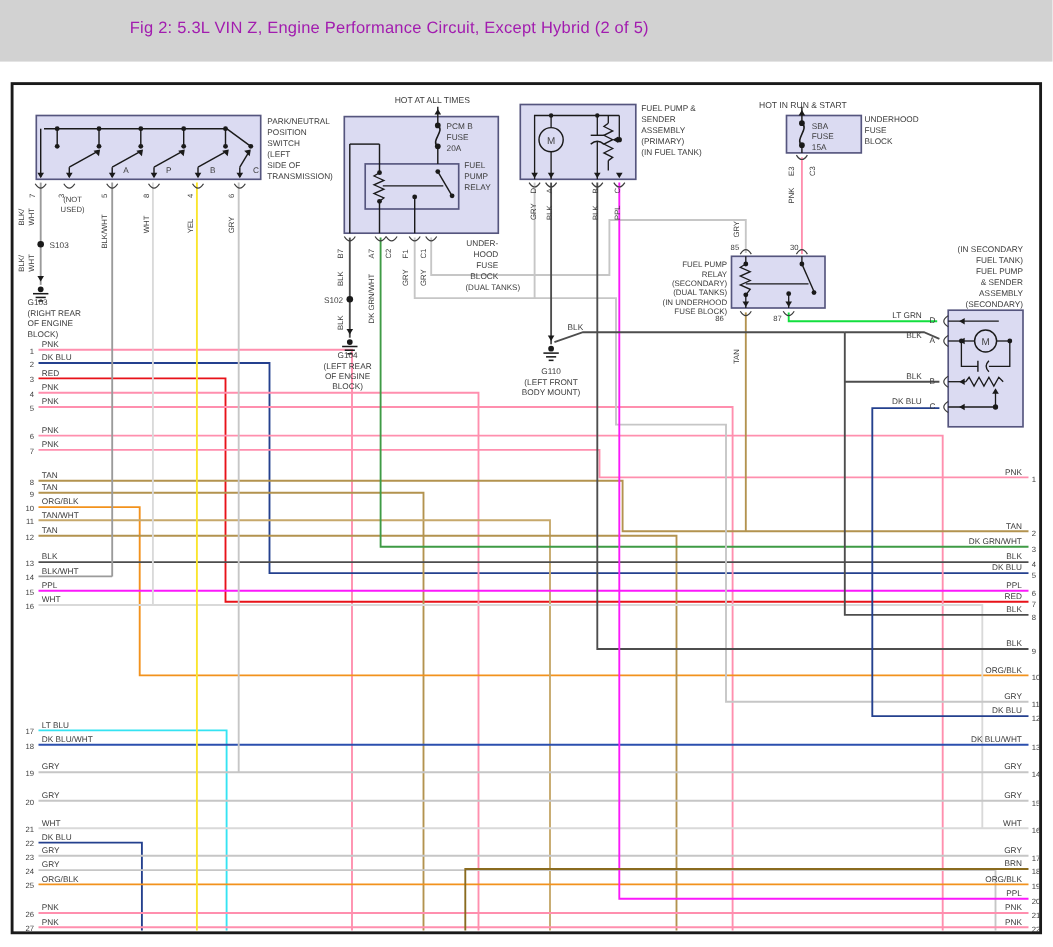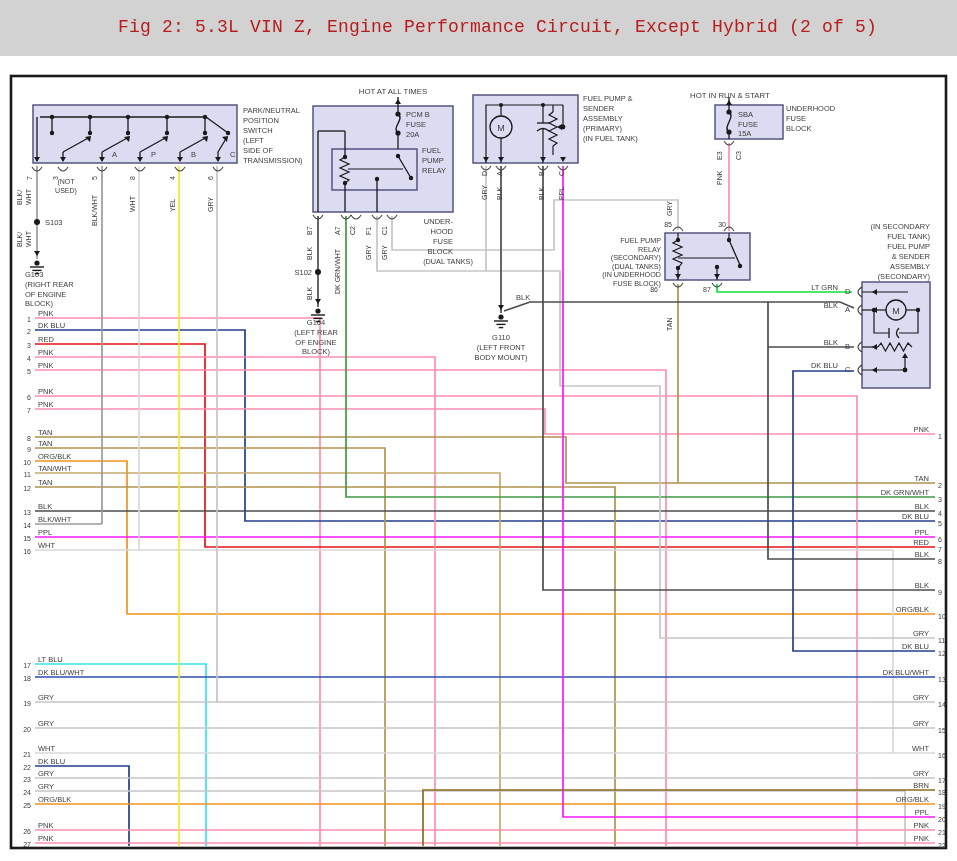--- a/index.html
+++ b/index.html
@@ -1,18 +1,18 @@
 <!DOCTYPE html>
 <html><head>
 <meta charset="utf-8">
 <style>
   html,body{margin:0;padding:0;background:#fff;}
   body{width:957px;height:861px;position:relative;font-family:"Liberation Sans",sans-serif;overflow:hidden;}
   #titlebar{position:absolute;top:0;left:0;width:957px;height:56px;background:#d2d2d2;}
-  #titlebar span{position:absolute;left:118px;top:17px;font-size:18px;color:#b91c1c;letter-spacing:.2px;font-family:Liberation Mono, monospace;}
+  #titlebar span{position:absolute;left:118px;top:17px;font-size:15px;color:#a21caf;letter-spacing:.2px;}
   svg{position:absolute;top:0;left:0;}
   svg text{font-family:"Liberation Sans",sans-serif;fill:#3c3c3c;}
 </style>
 </head>
 <body>
 
 <div id="titlebar">
   <span>Fig 2: 5.3L VIN Z, Engine Performance Circuit, Except Hybrid (2 of 5)</span>
 </div>
 <svg id="diag" width="957" height="861" viewBox="0 0 957 861">

